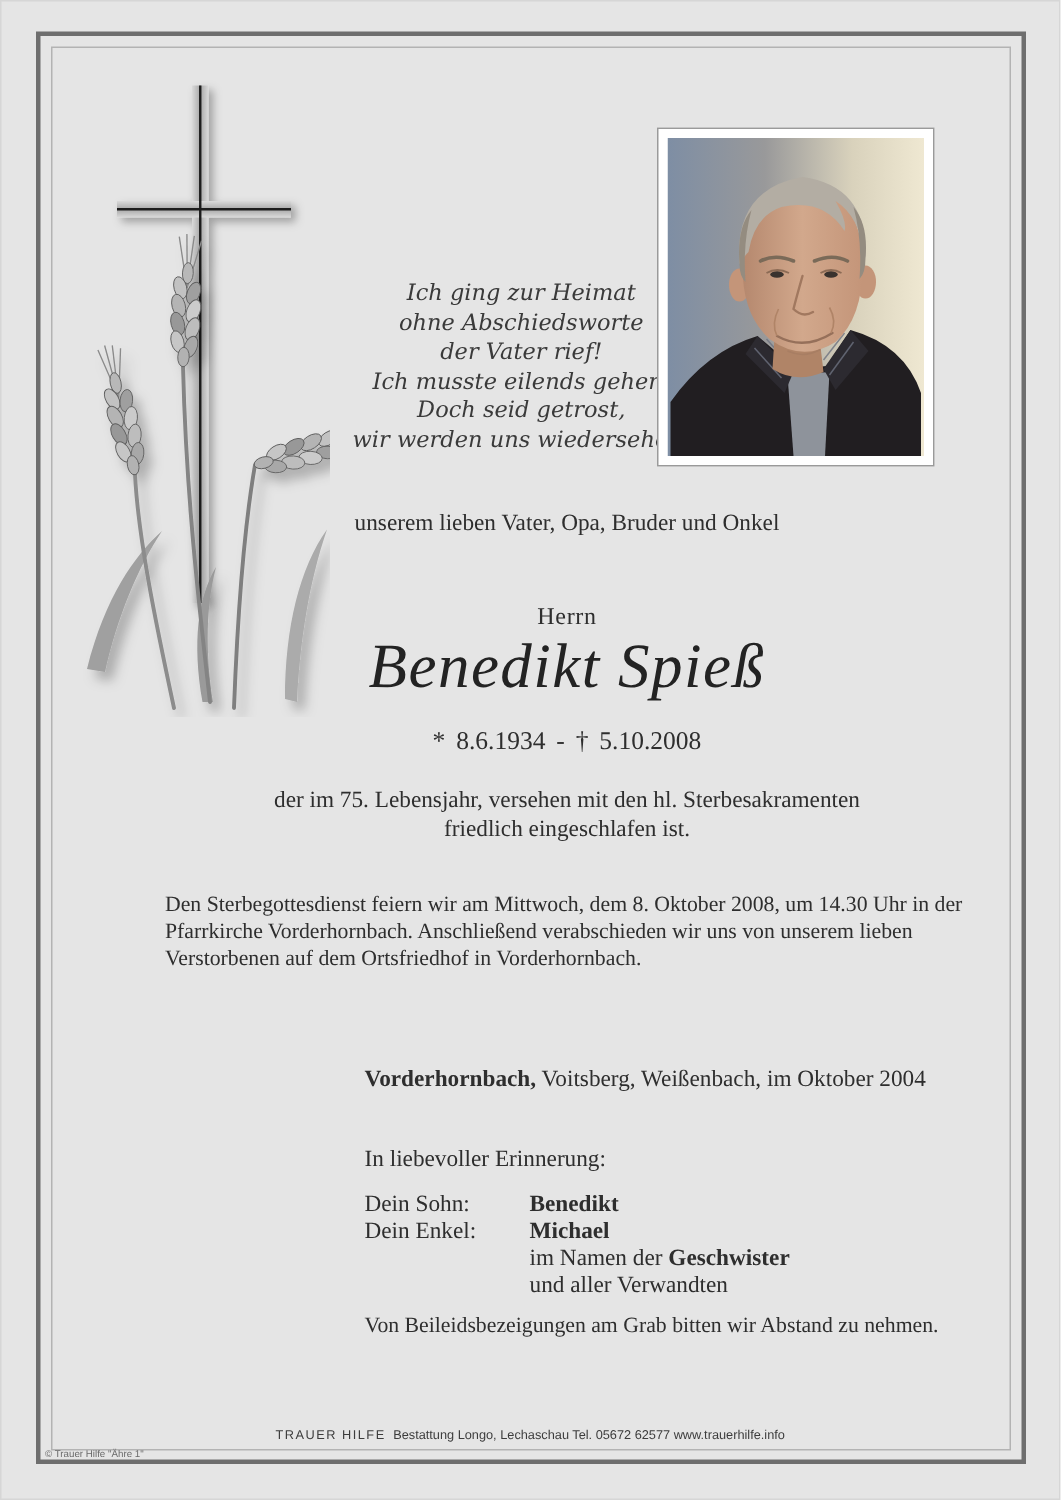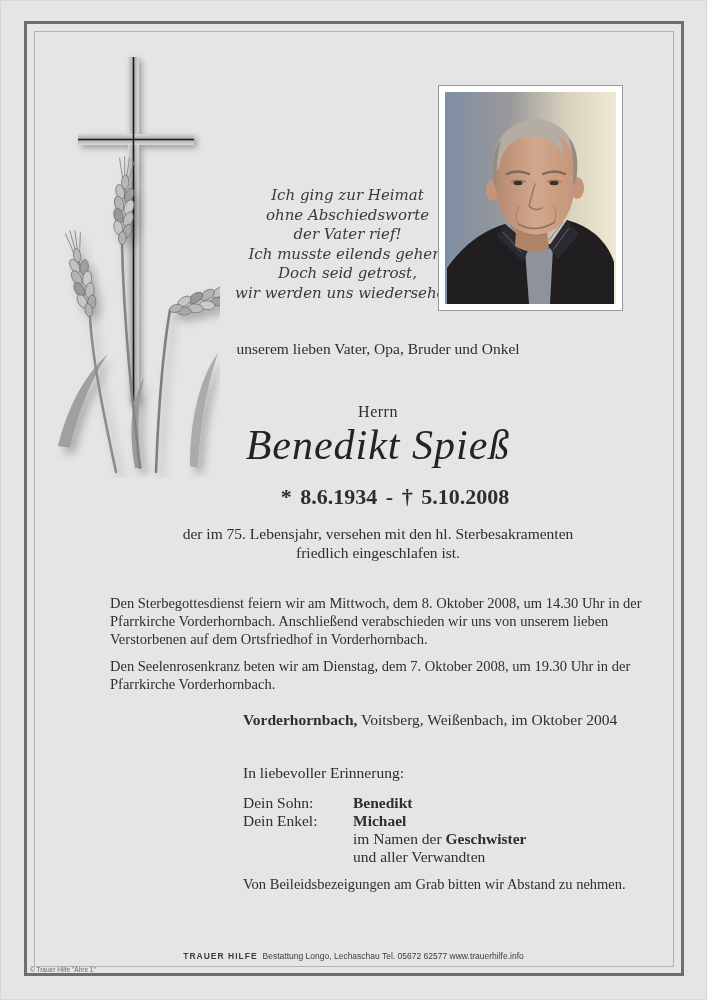--- a/index.html
+++ b/index.html
@@ -19,38 +19,38 @@
   .abs{position:absolute;}
   .center{text-align:center;}
   .poem{
     left:235px;top:186px;width:225px;text-align:center;
     font-style:italic;font-family:"DejaVu Serif",serif;
     font-size:15px;line-height:19.5px;color:#3a3a3a;
   }
   .announcement{left:118px;top:340px;width:520px;font-size:15.5px;line-height:18.5px;}
   .salutation{left:118px;top:403px;width:520px;font-size:16px;letter-spacing:.5px;}
   .deceased-name{left:88px;top:421px;width:580px;font-size:42px;letter-spacing:1px;color:#232323;font-style:italic;}
-  .dates{left:135px;top:484px;width:520px;font-size:22px;word-spacing:3px;font-weight:bold;}
+  .dates{left:118px;top:484px;width:520px;font-size:17px;word-spacing:3px;}
   .passing{left:118px;top:525px;width:520px;font-size:15.5px;line-height:18.5px;}
   .service{left:110px;top:594px;width:540px;font-size:14.5px;line-height:18.2px;}
   .service p{margin:0 0 8px 0;}
   .place-line{left:243px;top:711px;width:400px;font-size:15.5px;}
   .remembrance{left:243px;top:764px;width:300px;font-size:15.5px;}
   .mourners{left:243px;top:794px;width:360px;font-size:15.5px;line-height:18px;}
   .mourner-row{display:flex;}
   .mourner-label{width:110px;}
   .mourner-name{font-weight:bold;}
   .mourner-extra{margin-left:110px;}
   .condolence{left:243px;top:876px;width:400px;font-size:14.5px;}
   .bold{font-weight:bold;}
   .footer-line{
     left:0;top:951px;width:707px;text-align:center;
     font-family:"Liberation Sans",sans-serif;font-size:8.5px;color:#3c3c3c;
   }
-  .footer-brand{font-weight:bold;letter-spacing:1px;margin-right:5px;}
+  .footer-brand{font-weight:normal;letter-spacing:1px;margin-right:5px;}
   .copyright{
     left:30px;top:966px;width:120px;
     font-family:"Liberation Sans",sans-serif;font-size:6.5px;color:#6a6a6a;
   }
   .photo-frame{
     left:438px;top:85px;width:185px;height:226px;background:#ffffff;
     border:1px solid #9a9a9a;box-sizing:border-box;padding:6px;
   }
   .photo-frame svg{display:block;width:171px;height:212px;}
 </style>
@@ -199,21 +199,20 @@
 
   <div class="abs dates center">* 8.6.1934 - † 5.10.2008</div>
 
   <div class="abs passing center">
     <div>der im 75. Lebensjahr, versehen mit den hl. Sterbesakramenten</div>
     <div>friedlich eingeschlafen ist.</div>
   </div>
 
   <div class="abs service">
     <p>Den Sterbegottesdienst feiern wir am Mittwoch, dem 8. Oktober 2008, um 14.30 Uhr in der Pfarrkirche Vorderhornbach. Anschließend verabschieden wir uns von unserem lieben Verstorbenen auf dem Ortsfriedhof in Vorderhornbach.</p>
-    <p>Den Seelenrosenkranz beten wir am Dienstag, dem 7. Oktober 2008, um 19.30 Uhr in der Pfarrkirche Vorderhornbach.</p>
   </div>
 
   <div class="abs place-line">
     <span class="bold">Vorderhornbach,</span><span> Voitsberg, Weißenbach, im Oktober 2004</span>
   </div>
 
   <div class="abs remembrance">In liebevoller Erinnerung:</div>
 
   <div class="abs condolence">Von Beileidsbezeigungen am Grab bitten wir Abstand zu nehmen.</div>
 

